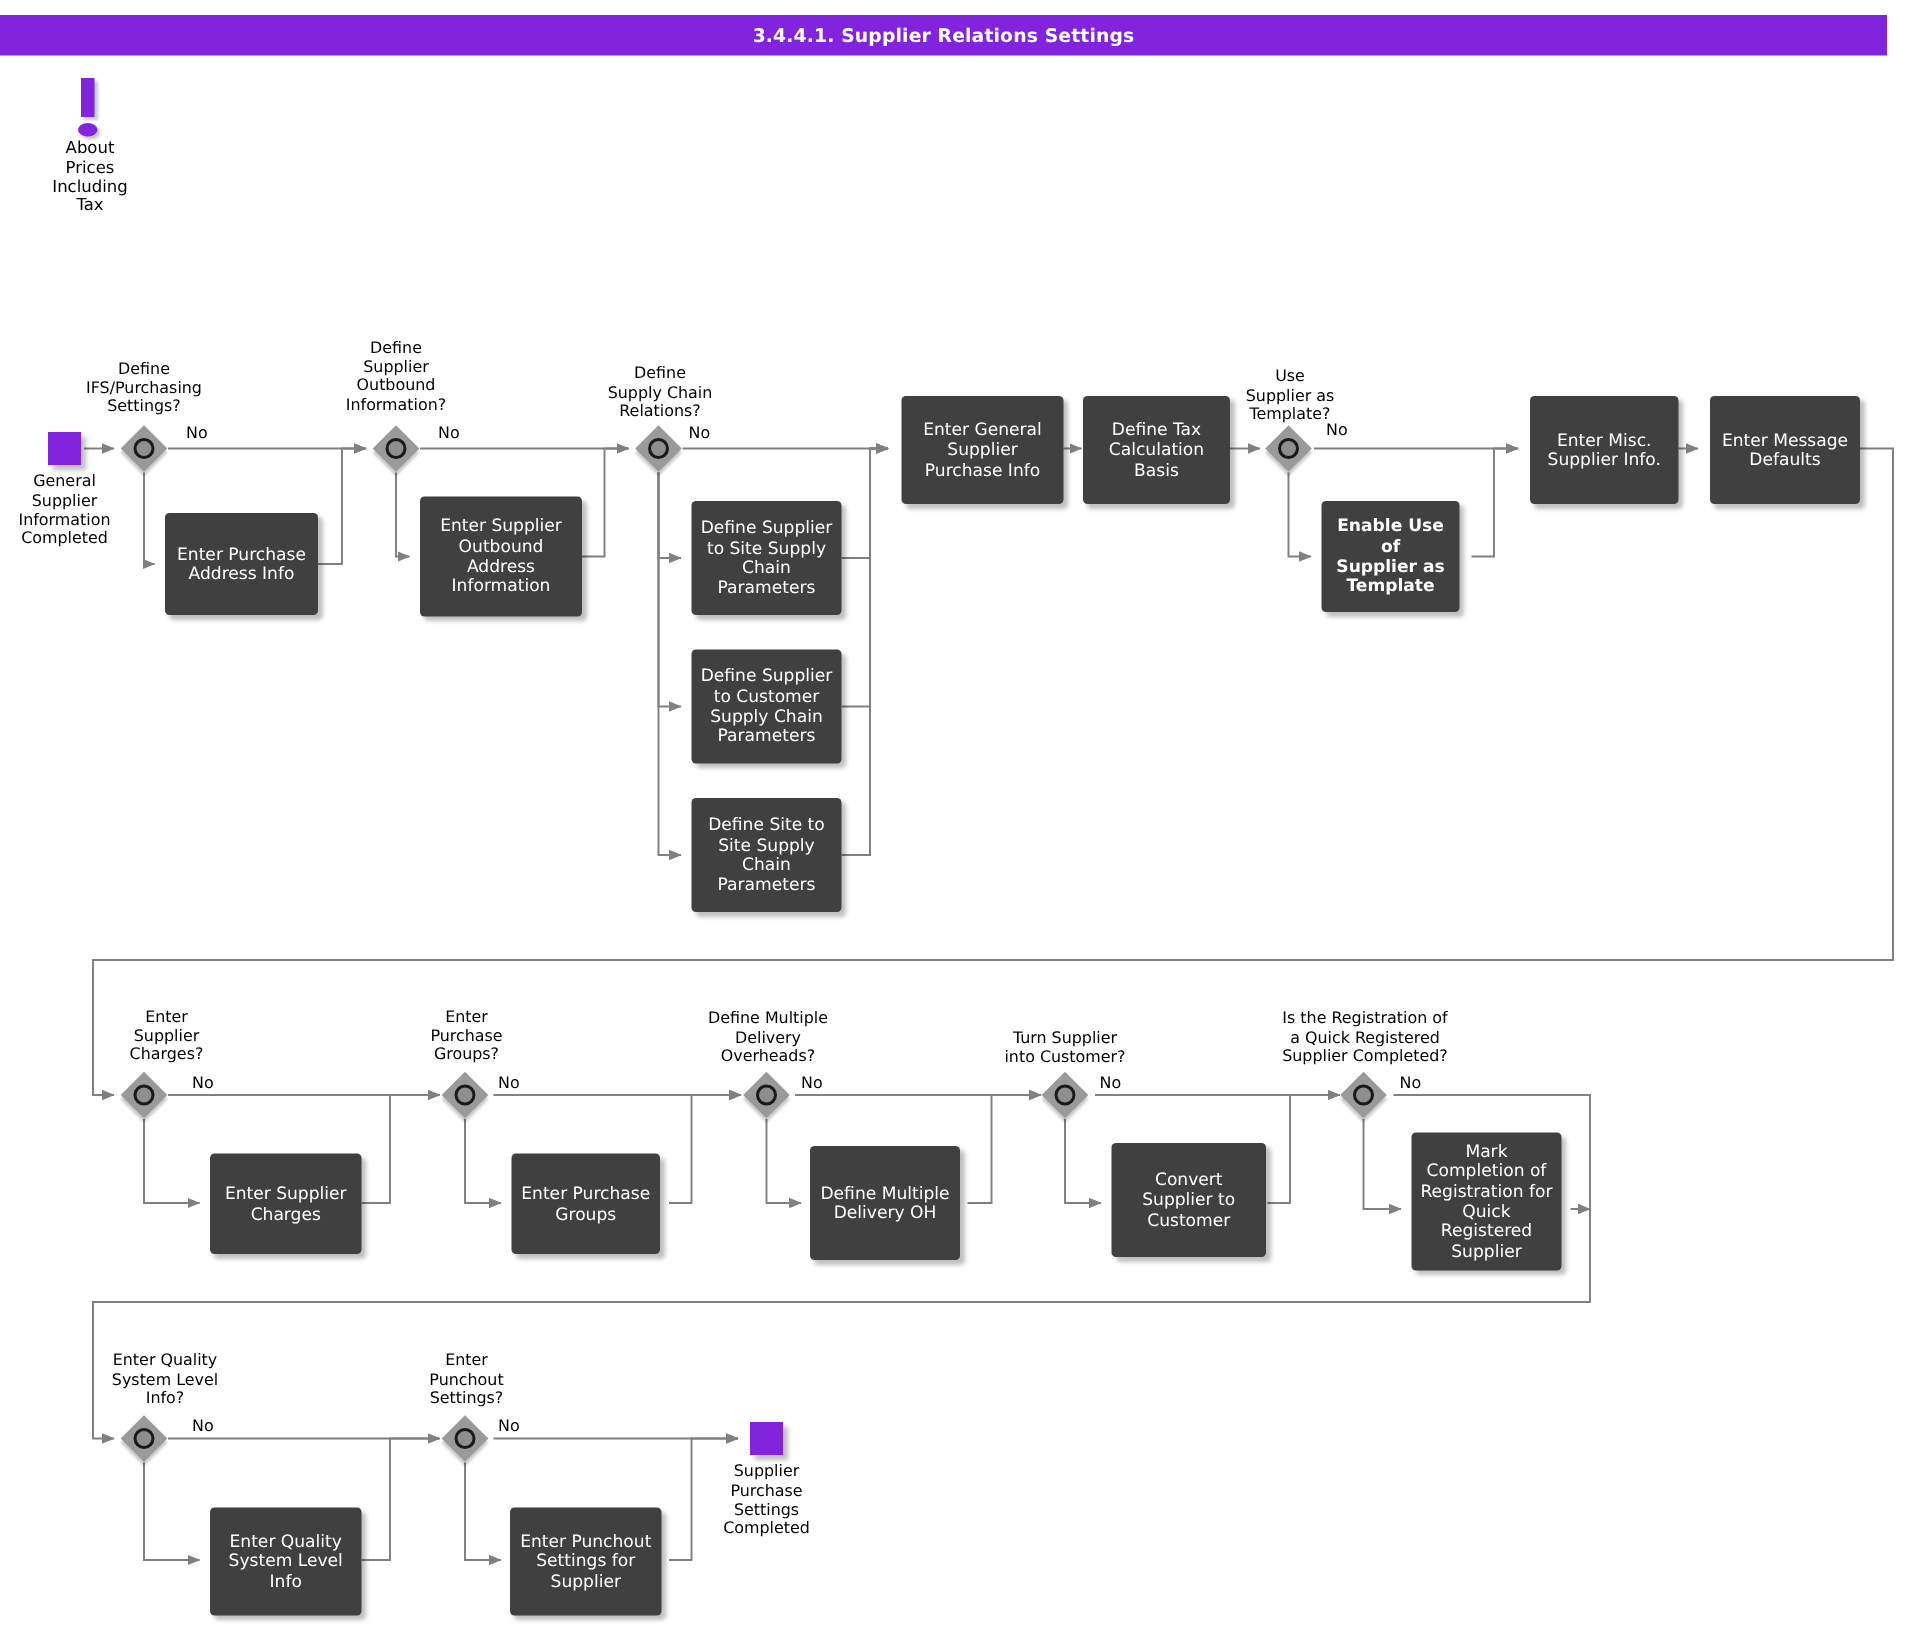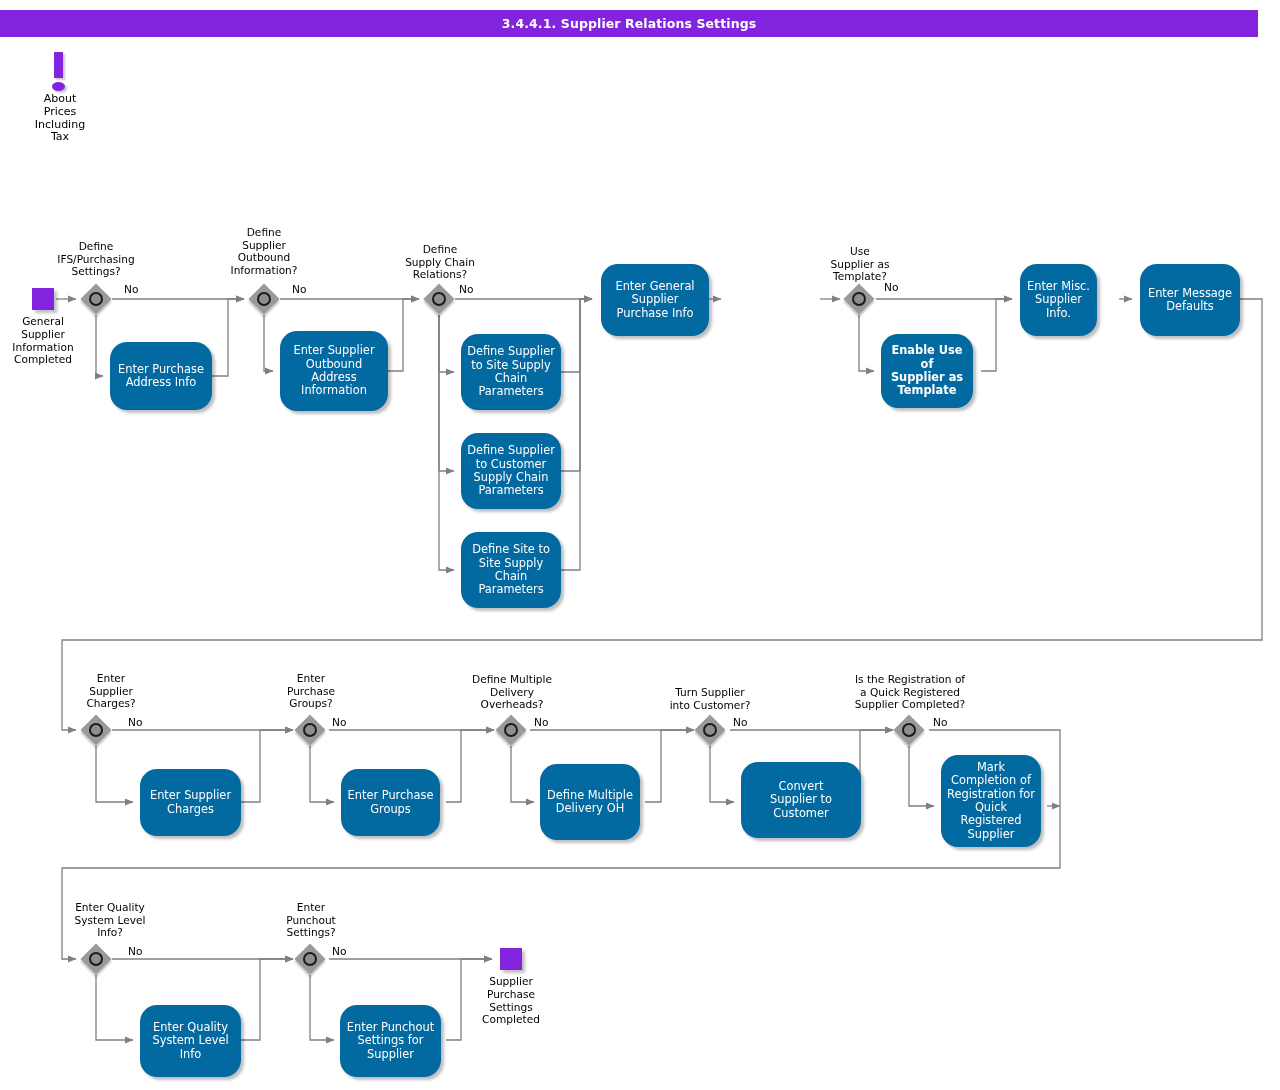--- a/index.html
+++ b/index.html
@@ -22,22 +22,22 @@
     color:#ffffff;font-size:12.5px;font-weight:bold;
     font-family:"DejaVu Sans", sans-serif;letter-spacing:.1px;
   }
 
   
   #wires{position:absolute;left:0;top:0;width:1280px;height:1090px;}
 
   
   .node{
     position:absolute;box-sizing:border-box;
-    background:#0369a1;
-    border-radius:17px;
+    background:#404040;
+    border-radius:3px;
     box-shadow:3px 3px 3px rgba(0,0,0,.25);
     color:#ffffff;
     display:flex;align-items:center;justify-content:center;
     text-align:center;
     font-size:11.4px;line-height:13.4px;
     padding:2px 5px;
     font-family:"DejaVu Sans", sans-serif;
   }
 
   
@@ -264,34 +264,35 @@
   <div class="node" style="left:280px;top:331px;width:108px;height:80px;">Enter Supplier<br>Outbound<br>Address<br>Information</div>
 
   <div class="node" style="left:461px;top:334px;width:100px;height:76px;">Define Supplier<br>to Site Supply<br>Chain<br>Parameters</div>
 
   <div class="node" style="left:461px;top:433px;width:100px;height:76px;">Define Supplier<br>to Customer<br>Supply Chain<br>Parameters</div>
 
   <div class="node" style="left:461px;top:532px;width:100px;height:76px;">Define Site to<br>Site Supply<br>Chain<br>Parameters</div>
 
   <div class="node" style="left:601px;top:264px;width:108px;height:72px;">Enter General<br>Supplier<br>Purchase Info</div>
 
+  <div class="node" style="left:722px;top:264px;width:98px;height:72px;">Define Tax<br>Calculation<br>Basis</div>
 
   <div class="node" style="left:881px;top:334px;width:92px;height:74px;font-weight:bold;">Enable Use of<br>Supplier as<br>Template</div>
 
-  <div class="node" style="left:1020px;top:264px;width:77px;height:72px;">Enter Misc.<br>Supplier Info.</div>
+  <div class="node" style="left:1020px;top:264px;width:99px;height:72px;">Enter Misc.<br>Supplier Info.</div>
 
   <div class="node" style="left:1140px;top:264px;width:100px;height:72px;">Enter Message<br>Defaults</div>
 
   <div class="node" style="left:140px;top:769px;width:101px;height:67px;">Enter Supplier<br>Charges</div>
 
   <div class="node" style="left:341px;top:769px;width:99px;height:67px;">Enter Purchase<br>Groups</div>
 
   <div class="node" style="left:540px;top:764px;width:100px;height:76px;">Define Multiple<br>Delivery OH</div>
 
-  <div class="node" style="left:741px;top:762px;width:120px;height:76px;">Convert<br>Supplier to<br>Customer</div>
+  <div class="node" style="left:741px;top:762px;width:103px;height:76px;">Convert<br>Supplier to<br>Customer</div>
 
   <div class="node" style="left:941px;top:755px;width:100px;height:92px;">Mark<br>Completion of<br>Registration for<br>Quick<br>Registered<br>Supplier</div>
 
   <div class="node" style="left:140px;top:1005px;width:101px;height:72px;">Enter Quality<br>System Level<br>Info</div>
 
   <div class="node" style="left:340px;top:1005px;width:101px;height:72px;text-align:center;">Enter Punchout<br>Settings for<br>Supplier</div>
 
 </div>
 
 </body></html>

